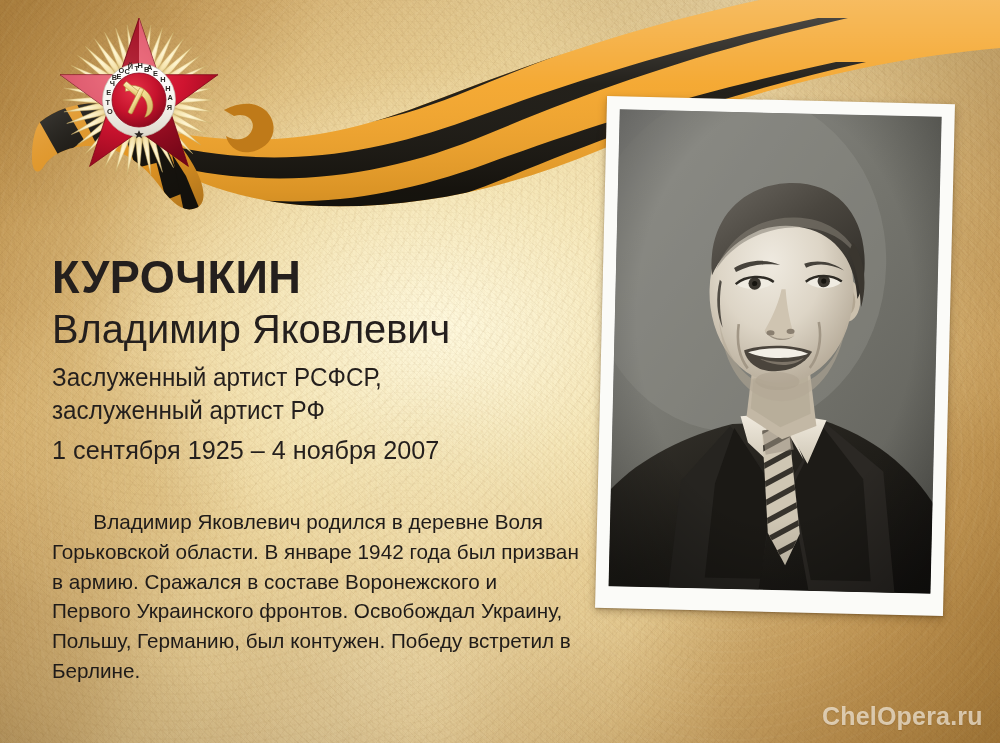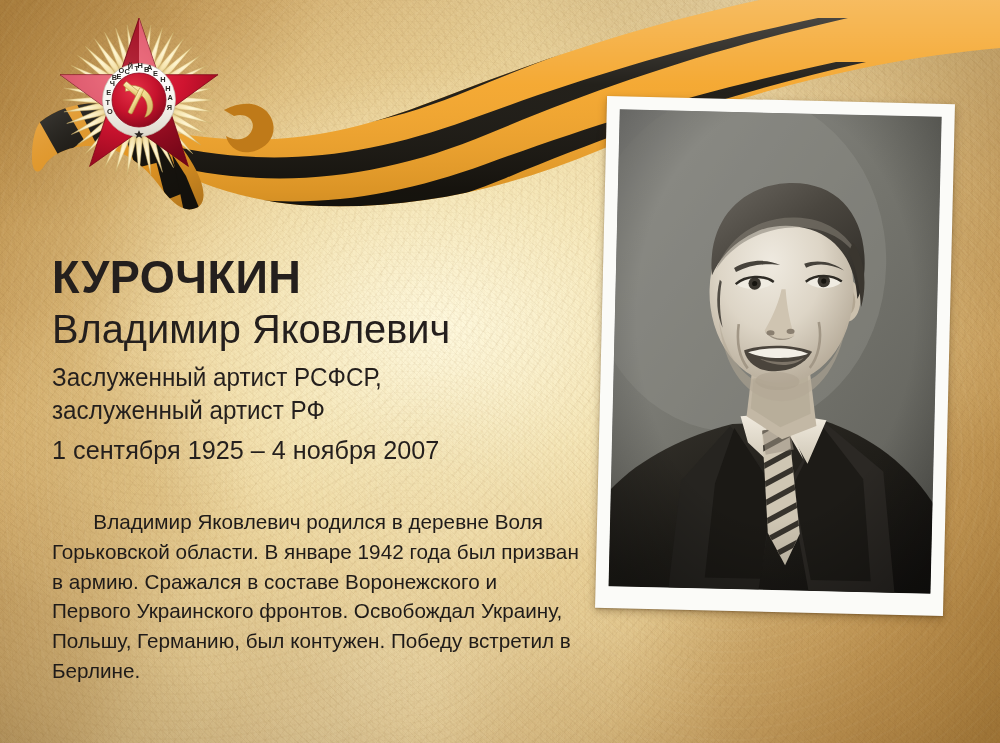--- a/index.html
+++ b/index.html
@@ -537,14 +537,15 @@
         <ellipse cx="164" cy="268" rx="22" ry="9" fill="#ab9f8d" opacity="0.5"></ellipse>
 
         <rect width="322" height="477" fill="url(#photoVig)"></rect>
         <g opacity="0.10">
           <rect width="322" height="477" fill="none" stroke="#000" stroke-width="0"></rect>
         </g>
       </svg>
     </div>
   </div>
 
+  <div class="watermark">ChelOpera.ru</div>
 
 </div>
 
 </body></html>

